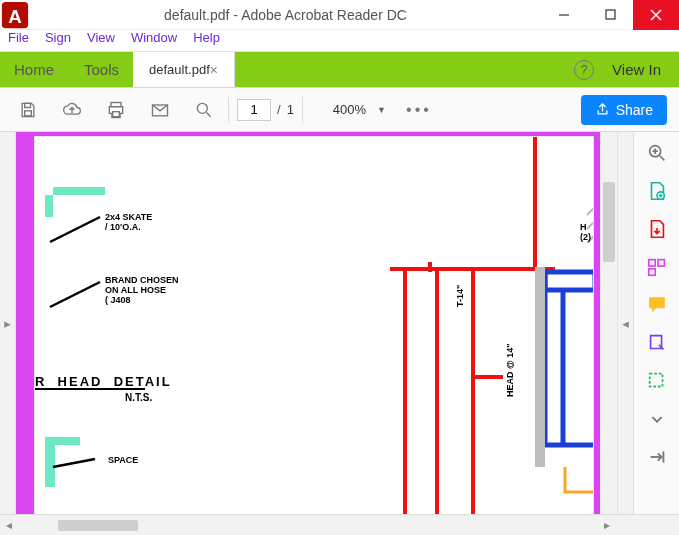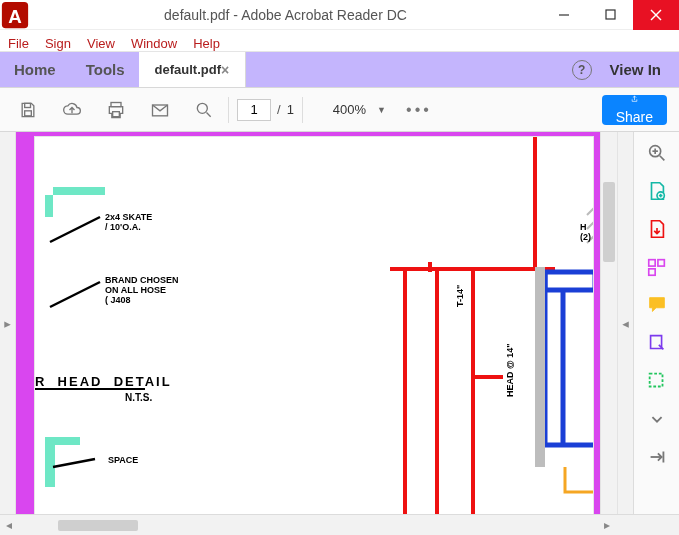--- a/index.html
+++ b/index.html
@@ -5,45 +5,45 @@
   * { margin: 0; padding: 0; box-sizing: border-box; }
   html, body { width: 679px; height: 535px; font-family: "Segoe UI", Arial, sans-serif; font-size: 13px; color: #333; background: #fff; overflow: hidden; }
   
   .titlebar { height: 30px; display: flex; align-items: center; background: #fff; border-bottom: 1px solid #eee; }
   .titlebar .app-icon { width: 30px; height: 30px; display: flex; align-items: center; justify-content: center; }
   .titlebar .title { flex: 1; text-align: center; font-size: 14px; color: #555; }
   .winbtns { display: flex; }
   .winbtn { width: 46px; height: 30px; display: flex; align-items: center; justify-content: center; }
   .winbtn.close { background: #e81123; color: #fff; }
   
-  .menubar { height: 22px; display: flex; align-items: flex-end; padding: 0 8px; gap: 16px; border-bottom: 1px solid #e5e5e5; font-size: 13px; color: #b91c1c; }
+  .menubar { height: 22px; display: flex; align-items: flex-start; padding: 0 8px; gap: 16px; border-bottom: 1px solid #e5e5e5; font-size: 13px; color: #6d28d9; }
   .menubar span { cursor: default; }
   
-  .tabbar { height: 36px; display: flex; align-items: stretch; background: #c4b5fd; border-bottom: 1px solid #d8d8d8; font-weight: bold; }
+  .tabbar { height: 36px; display: flex; align-items: stretch; background: #84cc16; border-bottom: 1px solid #d8d8d8; }
   .tabbar .ltabs { display: flex; align-items: center; padding: 0 14px; gap: 30px; font-size: 15px; color: #555; }
   .tabbar .doc-tab { display: flex; align-items: center; background: #fff; padding: 0 16px; border-right: 1px solid #d8d8d8; font-size: 13px; }
   .tabbar .doc-tab .x { color: #888; font-size: 14px; }
   .tabbar .spacer { flex: 1; }
   .tabbar .right { display: flex; align-items: center; gap: 18px; padding-right: 18px; }
   .help-circ { width: 20px; height: 20px; border: 1.5px solid #777; border-radius: 50%; display: flex; align-items: center; justify-content: center; font-size: 12px; color: #555; }
   .signin { font-size: 15px; color: #333; }
   
   .toolbar { height: 44px; display: flex; align-items: center; padding: 0 12px; border-bottom: 1px solid #d8d8d8; background: #fafafa; }
   .tool { width: 32px; height: 32px; display: flex; align-items: center; justify-content: center; color: #666; }
   .tool svg { width: 20px; height: 20px; }
   .toolgap { width: 12px; }
   .vdiv { width: 1px; height: 26px; background: #ddd; margin: 0 8px; }
   .page-ind { display: flex; align-items: center; gap: 6px; }
   .page-ind input { width: 34px; height: 22px; text-align: center; border: 1px solid #ccc; font-size: 13px; }
   .page-ind .slash { color: #555; }
   .zoom { display: flex; align-items: center; gap: 7px; font-size: 13px; color: #333; margin-left: 22px; }
   .dropdown-caret { font-size: 9px; color: #666; margin-left: 4px; }
   .dots { margin-left: 20px; letter-spacing: 3px; color: #777; font-size: 16px; }
   .toolbar .spacer { flex: 1; }
-  .share-btn { background: #0a84ff; color: #fff; border-radius: 4px; height: 30px; padding: 0 14px; display: flex; align-items: center; gap: 6px; font-size: 14px; flex-direction: column; }
+  .share-btn { background: #0a84ff; color: #fff; border-radius: 4px; height: 30px; padding: 0 14px; display: flex; align-items: center; gap: 6px; font-size: 14px; }
   
   .main { display: flex; height: calc(535px - 30px - 22px - 36px - 44px - 21px); }
   .nav-arrow { width: 16px; background: #f2f2f2; display: flex; align-items: center; justify-content: center; color: #888; border-right: 1px solid #e3e3e3; }
   .nav-arrow.right { border-right: none; border-left: 1px solid #e3e3e3; }
   .doc-scroll { flex: 1; position: relative; background: #d946ef; overflow: hidden; }
   .page { position: absolute; left: 18px; top: 4px; width: 560px; height: 420px; background: #fff; border: 1px solid #e6e6e6; overflow: hidden; }
   .vscroll { width: 17px; background: #f2f2f2; border-left: 1px solid #e3e3e3; position: relative; }
   .vscroll .thumb { position: absolute; left: 2px; right: 2px; top: 50px; height: 80px; background: #cfcfcf; border-radius: 2px; }
   .sidepanel { width: 46px; background: #fafafa; border-left: 1px solid #dcdcdc; display: flex; flex-direction: column; align-items: center; padding-top: 10px; gap: 16px; }
   .side-icon { width: 22px; height: 22px; display: flex; align-items: center; justify-content: center; }

